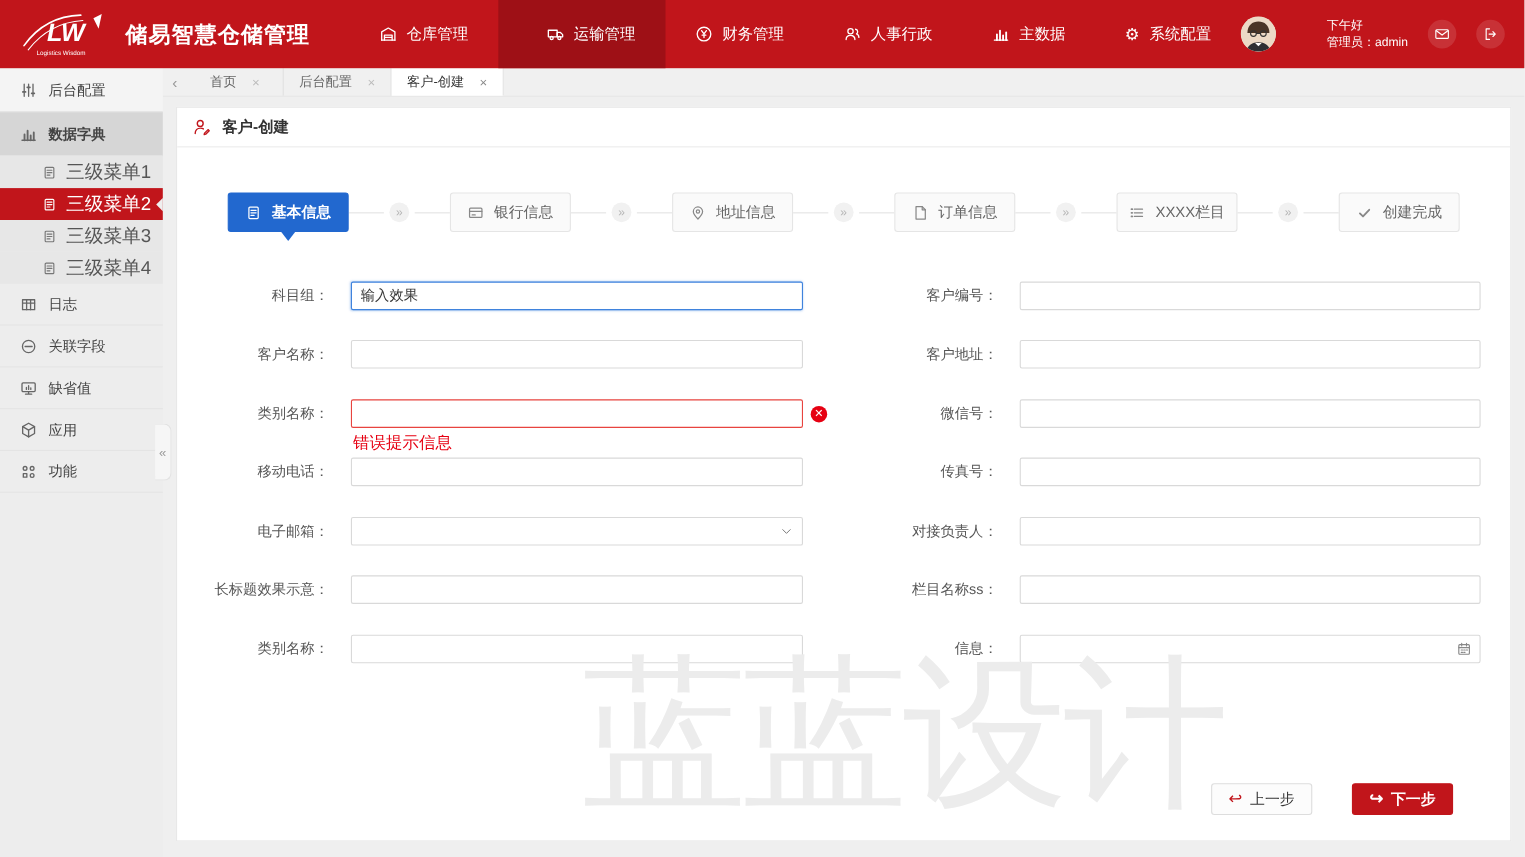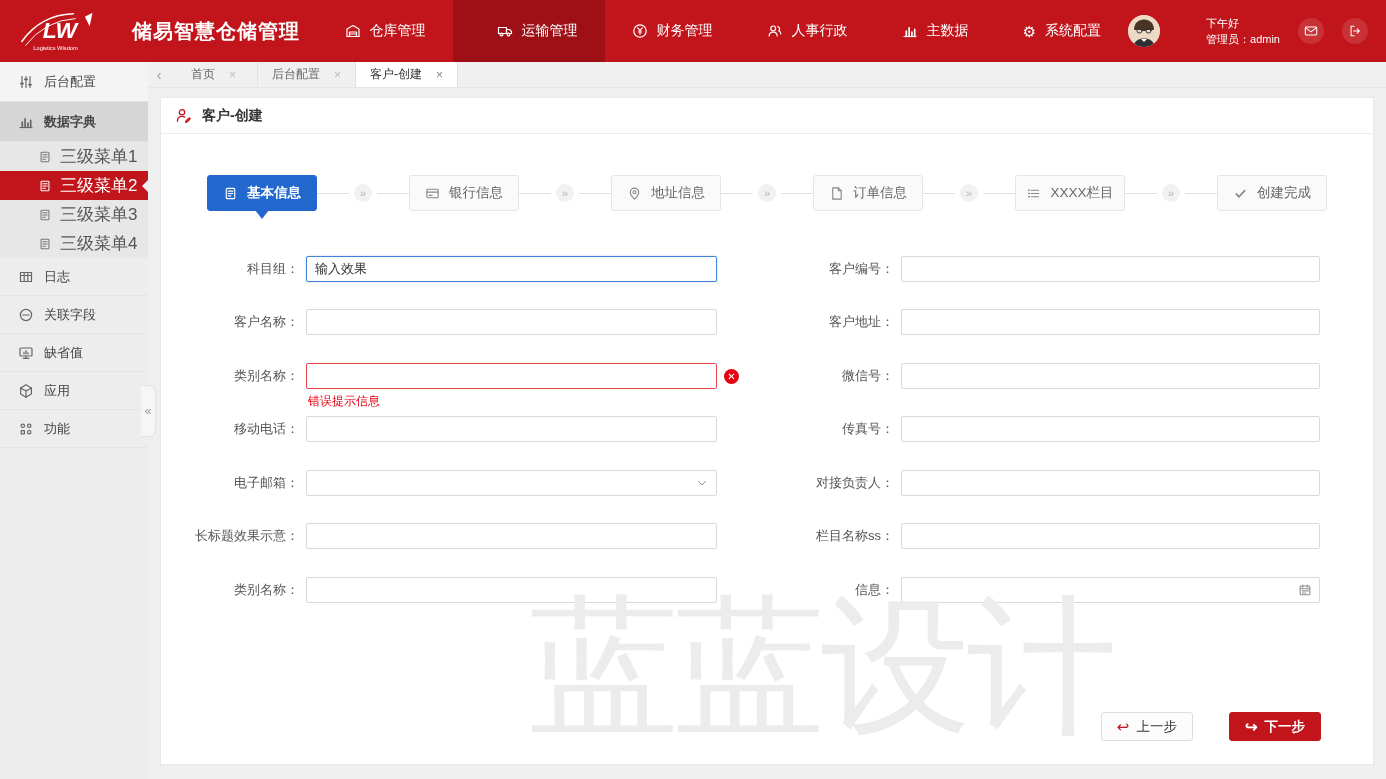--- a/index.html
+++ b/index.html
@@ -5,21 +5,21 @@
   :root{
     --red:#c1151b; --red-dark:#9e1016; --blue:#2268cf; --err:#e60012;
     --side-bg:#ededed; --panel-border:#e8e8e8; --txt:#555;
   }
   *{box-sizing:border-box;margin:0;padding:0;font-family:"Liberation Sans",sans-serif;}
   html,body{width:1386px;height:779px;overflow:hidden;background:#efefef;}
   .app{position:relative;width:1386px;height:779px;}
 
   
   .hdr{position:absolute;top:0;left:0;right:0;height:62px;background:var(--red);display:flex;align-items:stretch;color:#fff;z-index:20;}
-  .brand{display:flex;align-items:center;padding-left:18px;width:462px;gap:18px;}
+  .brand{display:flex;align-items:center;padding-left:18px;width:462px;}
   .logo{width:86px;height:44px;margin-right:10px;}
   .app-title{font-size:20px;font-weight:bold;letter-spacing:1px;}
   .mainnav{display:flex;align-items:stretch;}
   .nav-item{display:flex;align-items:center;gap:9px;padding:0 27px;font-size:14px;cursor:pointer;white-space:nowrap;}
   .nav-item.active{background:var(--red-dark);padding-left:44px;}
   .userbox{margin-left:auto;display:flex;align-items:center;gap:10px;padding-right:18px;}
   .avatar{width:32px;height:32px;border-radius:50%;overflow:hidden;background:#e9d6c4;flex:0 0 auto;cursor:pointer;}
   .usertext{font-size:11px;line-height:1.5;white-space:nowrap;margin-left:36px;}
   .hdr-iconbtn{width:26px;height:26px;border-radius:50%;background:rgba(255,255,255,.12);display:flex;align-items:center;justify-content:center;cursor:pointer;margin-left:8px;}
   .ic{display:inline-block;line-height:0;}
@@ -63,31 +63,31 @@
   .step.active::after{content:"";position:absolute;left:50%;bottom:-9px;margin-left:-7px;border:7px solid transparent;border-top:9px solid var(--blue);border-bottom-width:0;}
   .connector{flex:1 1 auto;display:flex;align-items:center;min-width:60px;}
   .connector .line{flex:1;height:1px;background:#e3e3e3;}
   .connector .dot{width:18px;height:18px;border-radius:50%;background:#f1f1f1;color:#b5b5b5;font-size:11px;display:flex;align-items:center;justify-content:center;margin:0 5px;}
 
   
   .form{margin-top:26px;position:relative;}
   .frow{display:flex;align-items:center;height:53.5px;}
   .lbl{width:145px;text-align:right;padding-right:7px;font-size:13px;color:#555;white-space:nowrap;}
   .lbl.r{width:176px;}
-  .fldwrap{position:relative;width:411px;}
+  .fldwrap{position:relative;width:411px;margin-left:13px;}
   .fldwrap.r{width:419px;}
   .gapcol{width:8px;}
   input.fld{width:100%;height:26px;border:1px solid #d9d9d9;border-radius:2px;padding:0 26px 0 8px;font-size:13px;color:#333;background:#fff;outline:none;}
   input.plain{padding-right:8px;}
   .fld.focused{border-color:#3f83dd;box-shadow:0 0 2px rgba(63,131,221,.4);}
   .fld.error{border-color:#e8443f;}
   .sel-caret{position:absolute;right:9px;top:7px;color:#777;pointer-events:none;}
   .cal-ic{position:absolute;right:8px;top:6px;color:#888;cursor:pointer;}
   .err-badge{position:absolute;right:-22px;top:6px;width:15px;height:15px;border-radius:50%;background:var(--err);color:#fff;font-size:10px;line-height:15px;text-align:center;cursor:pointer;}
-  .err-msg{position:absolute;left:2px;top:30px;font-size:12px;color:var(--err);white-space:nowrap;}
+  .err-msg{position:absolute;left:2px;top:30px;font-size:15px;color:var(--err);white-space:nowrap;}
 
   
   .form-footer{position:absolute;right:52px;bottom:23px;display:flex;gap:36px;z-index:8;}
   .btn{display:flex;align-items:center;gap:7px;height:29px;padding:0 15px;border-radius:3px;font-size:13.5px;cursor:pointer;border:1px solid #ddd;background:#fcfcfc;color:#333;}
   .btn .arrow{font-size:15px;line-height:1;}
   .btn.prev .arrow{color:var(--red);}
   .btn.next{background:var(--red);border-color:var(--red);color:#fff;font-weight:bold;}
 
   
   .watermark{position:absolute;left:368px;top:486px;font-size:150px;line-height:1.1;color:#ececec;letter-spacing:-4px;z-index:6;pointer-events:none;white-space:nowrap;font-weight:500;}

